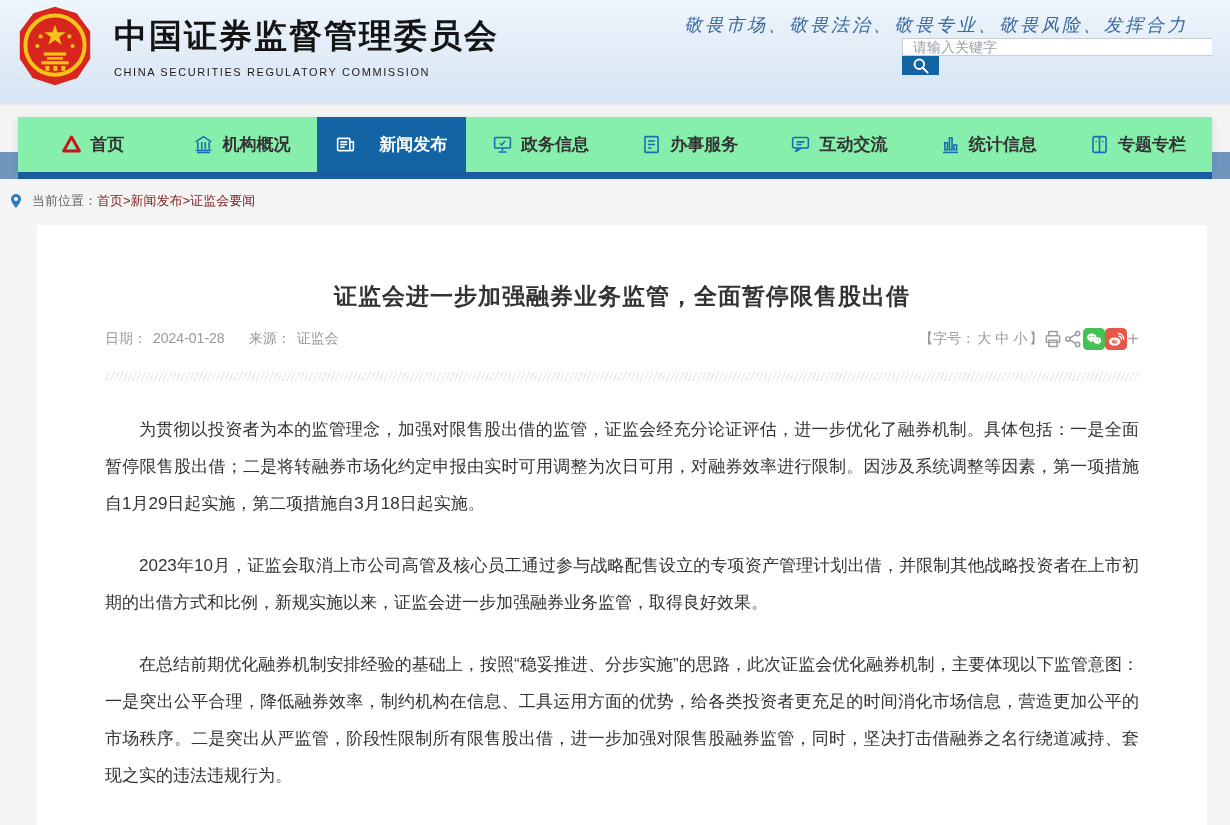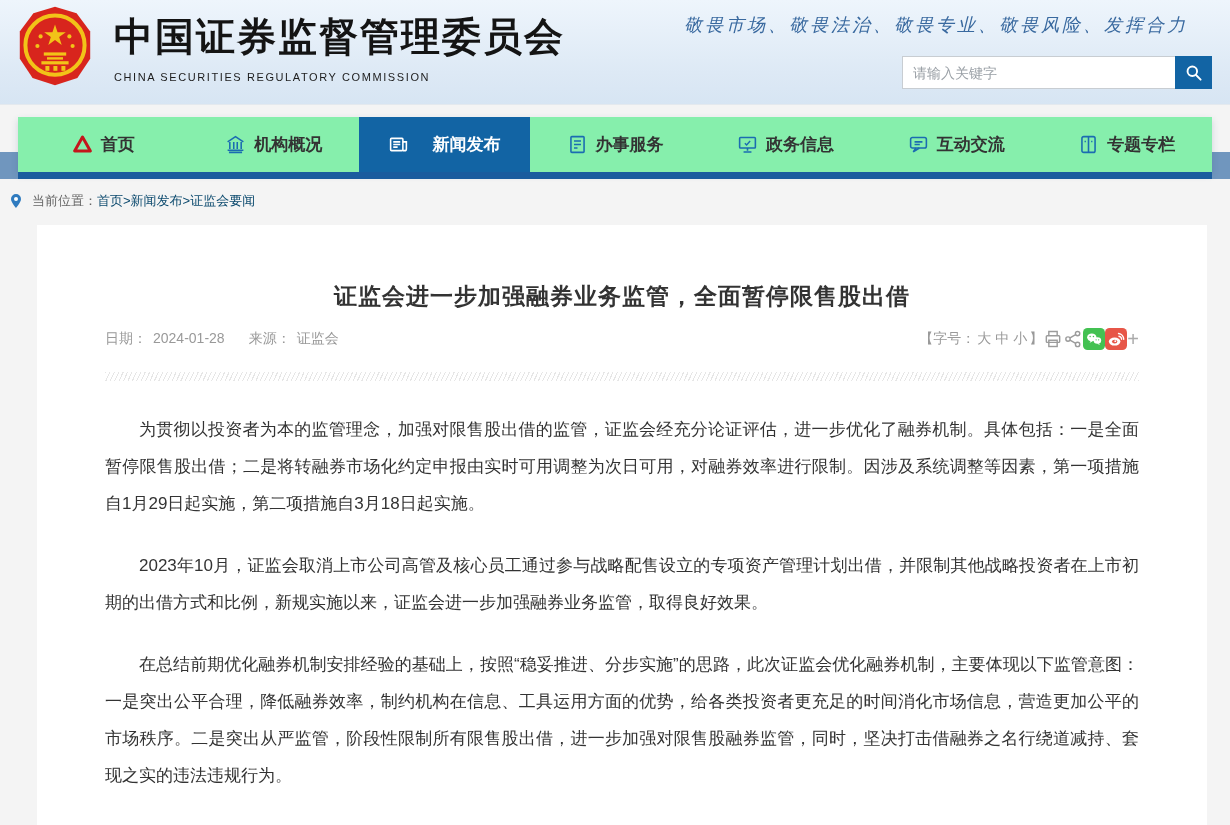--- a/index.html
+++ b/index.html
@@ -6,25 +6,25 @@
   html,body { width:1230px; height:825px; overflow:hidden;
     font-family:"Liberation Sans","DejaVu Sans",sans-serif; background:#f4f4f4; }
 
   
   .site-header { position:relative; height:105px;
     background:linear-gradient(180deg,#eef5fc 0%,#dde9f5 70%,#d7e5f3 100%);
     border-bottom:1px solid #e4e9ee; }
   .brand { position:absolute; left:14px; top:6px; display:flex; align-items:center; cursor:pointer; }
   .emblem { width:82px; height:80px; flex:0 0 auto; }
   .brand-text { margin-left:18px; }
-  .brand-cn { font-size:39px; font-weight:bold; color:#141414; letter-spacing:2px; }
+  .brand-cn { font-size:33px; font-weight:bold; color:#141414; letter-spacing:2px; }
   .brand-en { font-size:11px; color:#1c1c1c; letter-spacing:1.6px; margin-top:7px; }
   .slogan { position:absolute; right:42px; top:13px; font-family:"DejaVu Serif",serif;
     font-style:italic; font-size:18px; color:#39699f; letter-spacing:3px; }
-  .search-box { position:absolute; right:18px; top:56px; width:310px; height:33px; display:flex; }
+  .search-box { position:absolute; right:18px; top:38px; width:310px; height:33px; display:flex;flex-direction:column; }
   .search-input { flex:1; height:33px; border:1px solid #c8cdd2; border-right:none;
     padding:0 10px; font-size:14px; color:#333; background:#fff; outline:none; }
   .search-input::placeholder { color:#9aa0a6; }
   .search-btn { width:37px; height:33px; background:#1264a4; border:none; cursor:pointer;
     display:flex; align-items:center; justify-content:center; }
 
   
   .nav-wrap { position:relative; margin-top:12px; height:55px; }
   .nav-edge { position:absolute; width:18px; height:27px; bottom:-7px; background:#7096be; }
   .nav-edge.left { left:0; } .nav-edge.right { right:0; }
@@ -34,21 +34,21 @@
     background:#1a5c9e; z-index:3; }
   .nav-item { flex:1; display:flex; align-items:center; justify-content:center;
     font-size:17px; font-weight:600; color:#333; cursor:pointer; white-space:nowrap; }
   .nav-item .nico { width:21px; height:21px; margin-right:8px; flex:0 0 auto; }
   .nav-item.active { background:#1264a4; color:#fff;gap:15px; }
 
   
   .breadcrumb { display:flex; align-items:center; padding:20px 0 15px 8px;
     font-size:13px; color:#666; }
   .breadcrumb .pin { width:16px; height:16px; margin-right:8px; }
-  .crumb-path { color:#0c4a6e; cursor:pointer; }
+  .crumb-path { color:#7f1d1d; cursor:pointer; }
 
   
   .card { background:#fff; margin:0 23px 0 37px; min-height:604px; padding:56px 68px 40px 68px; }
   .art-title { text-align:center; font-size:23px; font-weight:bold; color:#333; letter-spacing:1px; }
   .meta-row { margin-top:16px; display:flex; justify-content:space-between; align-items:center;
     font-size:14px; color:#999; }
   .meta-left span { margin-right:6px; }
   .meta-left .gap { margin-left:18px; }
   .meta-right { display:flex; align-items:center; color:#999; }
   .fs-opt { cursor:pointer; padding:0 2px; }
@@ -123,40 +123,49 @@
     <div class="nav-item active">
       <svg class="nico" viewBox="0 0 24 24" fill="none" stroke="#ffffff" stroke-width="1.8">
         <rect x="3" y="5" width="14" height="14" rx="1"></rect>
           <path d="M17 9 h4 v8 a2 2 0 0 1 -2 2 h-2"></path>
           <path d="M6 9 h8 M6 12 h8 M6 15 h5"></path>
       </svg>
       <span>新闻发布</span>
     </div>
     <div class="nav-item">
       <svg class="nico" viewBox="0 0 24 24" fill="none" stroke="#1b6cb1" stroke-width="1.8">
-        <rect x="4.5" y="3" width="15" height="18" rx="1"></rect>
-          <path d="M8 8 h8 M8 12 h8 M8 16 h4"></path>
-      </svg>
-      <span>办事服务</span>
-    </div>
-    <div class="nav-item">
-      <svg class="nico" viewBox="0 0 24 24" fill="none" stroke="#1b6cb1" stroke-width="1.8">
         <rect x="3" y="4" width="18" height="12" rx="1"></rect>
           <path d="M12 16 v3 M7.5 20.5 h9"></path>
           <path d="M9 10.5 l2 2 4 -4.5" stroke-width="1.6"></path>
       </svg>
       <span>政务信息</span>
     </div>
     <div class="nav-item">
       <svg class="nico" viewBox="0 0 24 24" fill="none" stroke="#1b6cb1" stroke-width="1.8">
+        <rect x="4.5" y="3" width="15" height="18" rx="1"></rect>
+          <path d="M8 8 h8 M8 12 h8 M8 16 h4"></path>
+      </svg>
+      <span>办事服务</span>
+    </div>
+    <div class="nav-item">
+      <svg class="nico" viewBox="0 0 24 24" fill="none" stroke="#1b6cb1" stroke-width="1.8">
         <rect x="3" y="4" width="18" height="12" rx="2"></rect>
           <path d="M9 16 l-3 4.5 7 -4.5"></path>
           <path d="M7.5 9 h9 M7.5 12 h6"></path>
       </svg>
       <span>互动交流</span>
+    </div>
+    <div class="nav-item">
+      <svg class="nico" viewBox="0 0 24 24" fill="none" stroke="#1b6cb1" stroke-width="1.8">
+        <path d="M3.5 21 h17"></path>
+          <rect x="5.5" y="10" width="3" height="8"></rect>
+          <rect x="10.8" y="4.5" width="3" height="13.5"></rect>
+          <rect x="16" y="12.5" width="3" height="5.5"></rect>
+      </svg>
+      <span>统计信息</span>
     </div>
     <div class="nav-item">
       <svg class="nico" viewBox="0 0 24 24" fill="none" stroke="#1b6cb1" stroke-width="1.8">
         <rect x="4.5" y="3" width="15" height="18" rx="2"></rect>
           <path d="M12 3 v18 M7.5 8.5 h1.5 M15 8.5 h1.5"></path>
       </svg>
       <span>专题专栏</span>
     </div>
   </div>
 </div>

